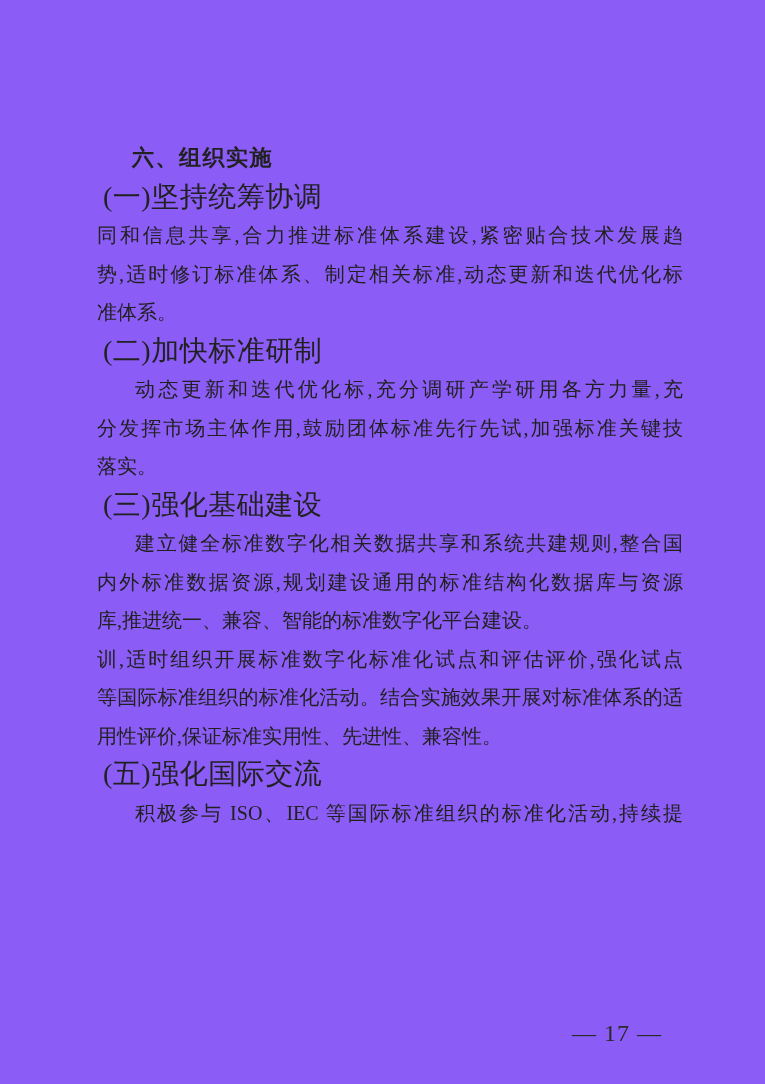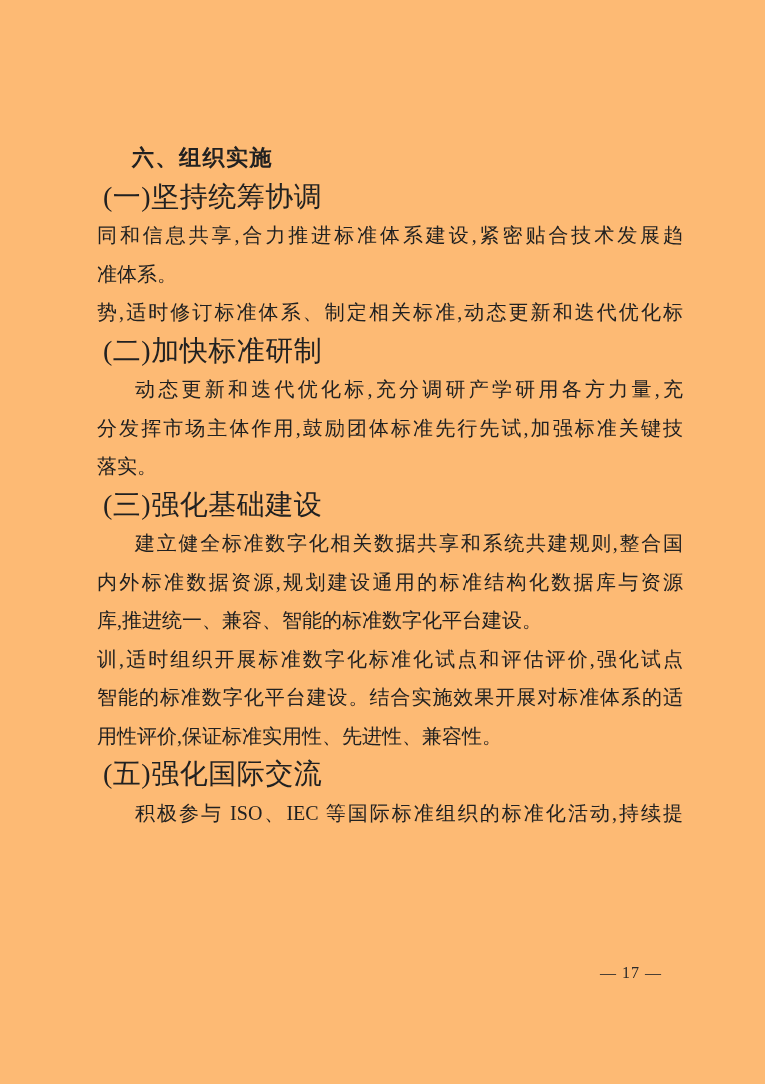--- a/index.html
+++ b/index.html
@@ -11,21 +11,21 @@
     width: 765px;
     height: 1084px;
     position: relative;
     font-family: "Liberation Serif", serif;
     color: #212121;
     overflow: hidden;
   }
   .page {
     position: absolute;
     inset: 0;
-    background: #fdba74;
+    background: #8b5cf6;
   }
   .content {
     position: absolute;
     left: 97px;
     top: 139px;
     width: 586px;
   }
   .line {
     height: 38.5px;
     line-height: 38.5px;
@@ -55,44 +55,44 @@
   }
   
   .line.h2 {
     font-size: 28px;
     padding-left: 6px;
     letter-spacing: 0.5px;
   }
   .page-number {
     position: absolute;
     right: 103px;
-    top: 964px;
-    font-size: 16px;
+    top: 1020px;
+    font-size: 24px;
     letter-spacing: 1px;
     color: #2a2a2a;
   }
 </style>
 </head>
 <body>
 
 <div class="page">
   <main class="content">
       <div class="line h1">六、组织实施</div>
       <div class="line h2">(一)坚持统筹协调</div>
       <div class="line body">同和信息共享,合力推进标准体系建设,紧密贴合技术发展趋</div>
+      <div class="line body">势,适时修订标准体系、制定相关标准,动态更新和迭代优化标</div>
       <div class="line body end">准体系。</div>
-      <div class="line body">势,适时修订标准体系、制定相关标准,动态更新和迭代优化标</div>
       <div class="line h2">(二)加快标准研制</div>
       <div class="line body first">动态更新和迭代优化标,充分调研产学研用各方力量,充</div>
       <div class="line body">分发挥市场主体作用,鼓励团体标准先行先试,加强标准关键技</div>
       <div class="line body end">落实。</div>
       <div class="line h2">(三)强化基础建设</div>
       <div class="line body first">建立健全标准数字化相关数据共享和系统共建规则,整合国</div>
       <div class="line body">内外标准数据资源,规划建设通用的标准结构化数据库与资源</div>
       <div class="line body end">库,推进统一、兼容、智能的标准数字化平台建设。</div>
       <div class="line body">训,适时组织开展标准数字化标准化试点和评估评价,强化试点</div>
-      <div class="line body">智能的标准数字化平台建设。结合实施效果开展对标准体系的适</div>
+      <div class="line body">等国际标准组织的标准化活动。结合实施效果开展对标准体系的适</div>
       <div class="line body end">用性评价,保证标准实用性、先进性、兼容性。</div>
       <div class="line h2">(五)强化国际交流</div>
       <div class="line body first">积极参与 ISO、IEC 等国际标准组织的标准化活动,持续提</div>
     </main>
   <div class="page-number">— 17 —</div>
 </div>
 
 </body></html>

